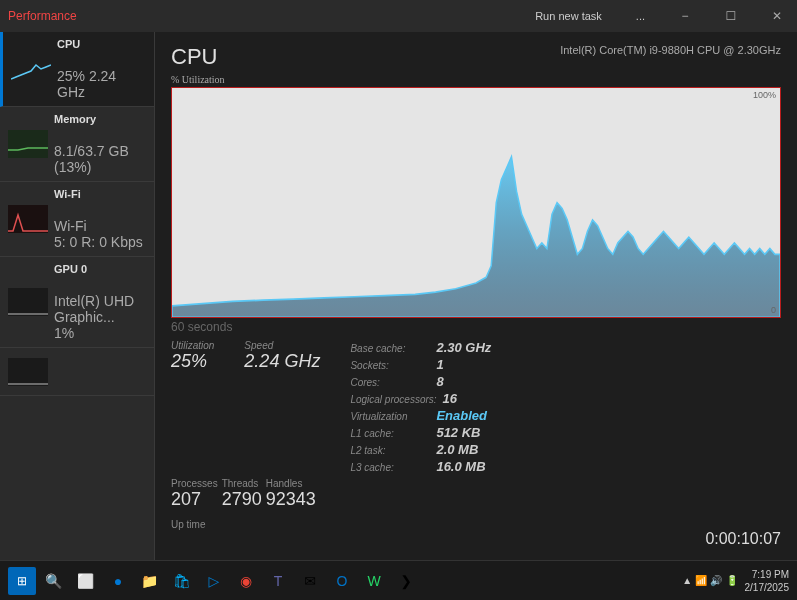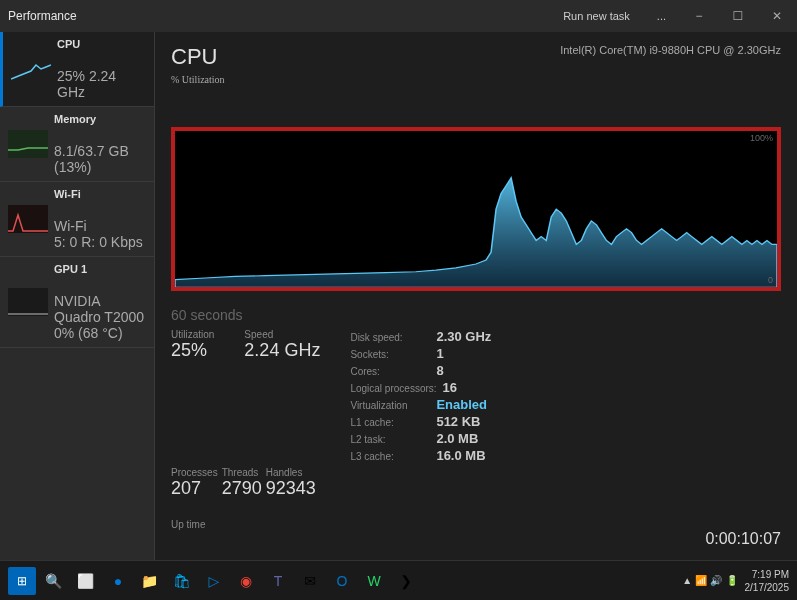--- a/index.html
+++ b/index.html
@@ -17,27 +17,27 @@
     .title-bar {
       background: #2b2b2b;
       height: 32px;
       display: flex;
       align-items: center;
       justify-content: space-between;
       padding: 0 8px;
       flex-shrink: 0;
     }
     .title-bar-left {
-      color: #e5e5e5;
+      color: #ef4444;
       font-size: 12px;
     }
     .title-bar-right {
       display: flex;
       align-items: center;
-      gap: 15px;
+      gap: 22px;
       justify-content: flex-end;
     }
     .title-bar-btn {
       color: #ccc;
       font-size: 11px;
       cursor: pointer;
       padding: 2px 6px;
       border-radius: 2px;
     }
     .win-btn {
@@ -124,43 +124,42 @@
     }
     .cpu-util-label {
       color: #aaa;
       font-size: 10px;
       margin-bottom: 2px;
       font-family: Liberation Serif, serif;
     }
     .chart-container {
       flex: 1;
       position: relative;
-      border: 4px solid #b91c1c;
-      background: #000000;
+      border: 1px solid #b91c1c;
+      background: #e5e5e5;
       overflow: hidden;
-      margin-top: 40px;
     }
     .chart-100-label {
       position: absolute;
       top: 2px;
       right: 4px;
       color: #666;
       font-size: 9px;
     }
     .chart-0-label {
       position: absolute;
       bottom: 2px;
       right: 4px;
       color: #666;
       font-size: 9px;
     }
     .chart-time-label {
       color: #666;
-      font-size: 14px;
-      margin-top: 16px;
+      font-size: 12px;
+      margin-top: 2px;
     }
     .stat-label {
       color: #888;
       font-size: 10px;
     }
     .stat-value {
       color: #ddd;
       font-size: 18px;
       font-weight: 300;
       line-height: 1.2;
@@ -176,21 +175,21 @@
       min-width: 80px;
     }
     .detail-val {
       color: #ccc;
       font-size: 13px;
       font-weight: 600;
     }
     .detail-val.blue { color: #5bc8f5; }
 
     .uptime-block {
-      margin-top: 19px;
+      margin-top: 8px;
     }
     .uptime-label {
       color: #888;
       font-size: 10px;
     }
     .uptime-val {
       color: #ddd;
       font-size: 16px;
       font-weight: 300;
       text-align: right;
@@ -301,31 +300,39 @@
           <rect x="0" y="0" width="40" height="28" fill="#1a1010"></rect>
           <polyline points="0,26 5,26 10,10 15,26 20,26 25,26 30,26 35,26 40,26" fill="none" stroke="#e05050" stroke-width="1.5"></polyline>
         </svg>
       </div>
       <div class="sidebar-text">
         <div class="sidebar-item-name">Wi-Fi</div>
         <div class="sidebar-item-sub">Wi-Fi<br>5: 0 R: 0 Kbps</div>
       </div>
     </div>
 
-
     <div class="sidebar-item">
       <div class="sidebar-thumb">
         <svg width="40" height="28" viewBox="0 0 40 28">
           <rect x="0" y="0" width="40" height="28" fill="#1a1a1a"></rect>
           <polyline points="0,26 40,26" fill="none" stroke="#888" stroke-width="1.5"></polyline>
         </svg>
       </div>
       <div class="sidebar-text">
-        <div class="sidebar-item-name">GPU 1</div>
-        <div class="sidebar-item-sub">NVIDIA Quadro T2000<br>0% (68 °C)</div>
+        <div class="sidebar-item-name">GPU 0</div>
+        <div class="sidebar-item-sub">Intel(R) UHD Graphic...<br>1%</div>
+      </div>
+    </div>
+
+    <div class="sidebar-item">
+      <div class="sidebar-thumb">
+        <svg width="40" height="28" viewBox="0 0 40 28">
+          <rect x="0" y="0" width="40" height="28" fill="#1a1a1a"></rect>
+          <polyline points="0,26 40,26" fill="none" stroke="#888" stroke-width="1.5"></polyline>
+        </svg>
       </div>
     </div>
 
   </div>
 
   <div class="cpu-panel">
 
     <div class="cpu-header">
       <div class="cpu-title">CPU</div>
       <div class="cpu-model">Intel(R) Core(TM) i9-9880H CPU @ 2.30GHz</div>
@@ -417,35 +424,35 @@
           590,140
           595,145
           600,145
           600,200
         " fill="url(#cpuGrad)" stroke="#5bc8f5" stroke-width="1.5"></polygon>
       </svg>
     </div>
 
     <div class="chart-time-label">60 seconds</div>
 
-    <div style="display:flex; gap:30px; margin-top:6px; flex-wrap:wrap;">
+    <div style="display:flex; gap:30px; margin-top:6px; flex-wrap:wrap;font-style:italic;">
 
       <div>
         <div class="stat-label">Utilization</div>
         <div class="stat-value">25%</div>
       </div>
 
       <div>
         <div class="stat-label">Speed</div>
         <div class="stat-value">2.24 GHz</div>
       </div>
 
       <div style="display:flex; flex-direction:column; gap:2px;">
         <div class="detail-row">
-          <span class="detail-key">Disk speed:</span>
+          <span class="detail-key">Base cache:</span>
           <span class="detail-val">2.30 GHz</span>
         </div>
         <div class="detail-row">
           <span class="detail-key">Sockets:</span>
           <span class="detail-val">1</span>
         </div>
         <div class="detail-row">
           <span class="detail-key">Cores:</span>
           <span class="detail-val">8</span>
         </div>

